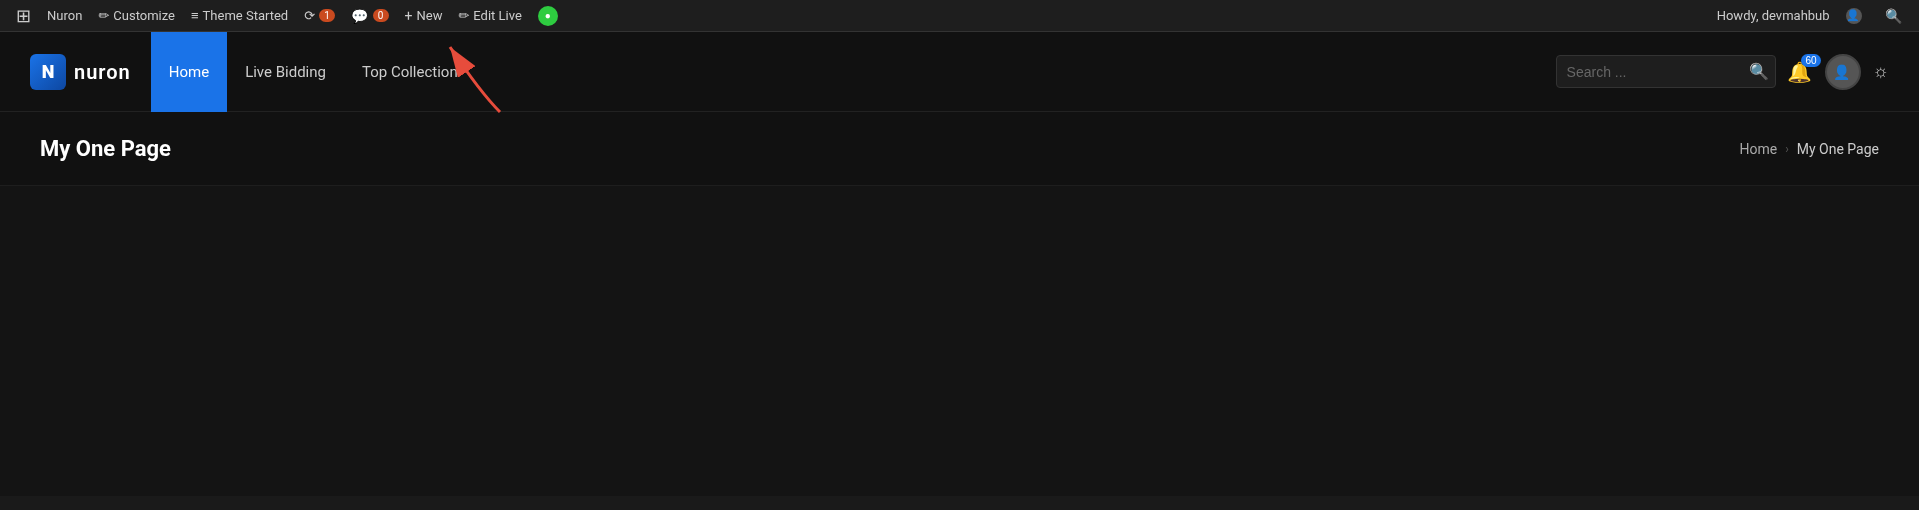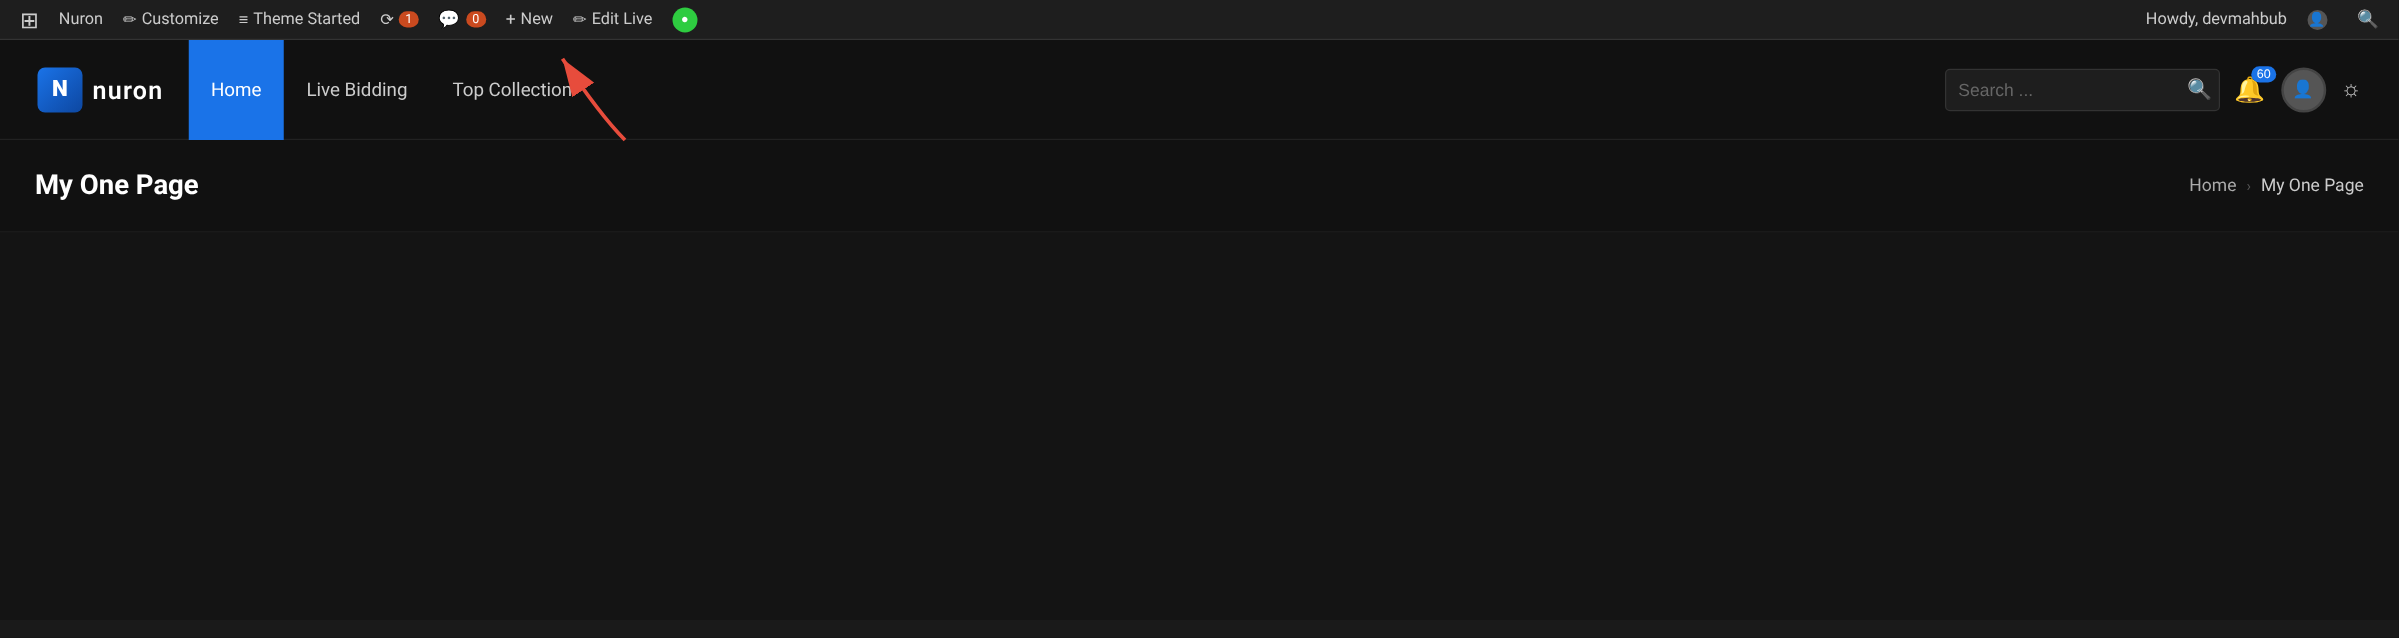--- a/index.html
+++ b/index.html
@@ -199,21 +199,21 @@
       background: none;
       border: none;
       color: #ccc;
       font-size: 18px;
       cursor: pointer;
     }
 
     
     .hero-bar {
       background-color: #111;
-      padding: 24px 28px;
+      padding: 24px 40px;
       display: flex;
       align-items: center;
       justify-content: space-between;
       border-bottom: 1px solid #1e1e1e;
       min-height: 70px;
     }
     .page-title {
       color: #fff;
       font-size: 22px;
       font-weight: 700;

